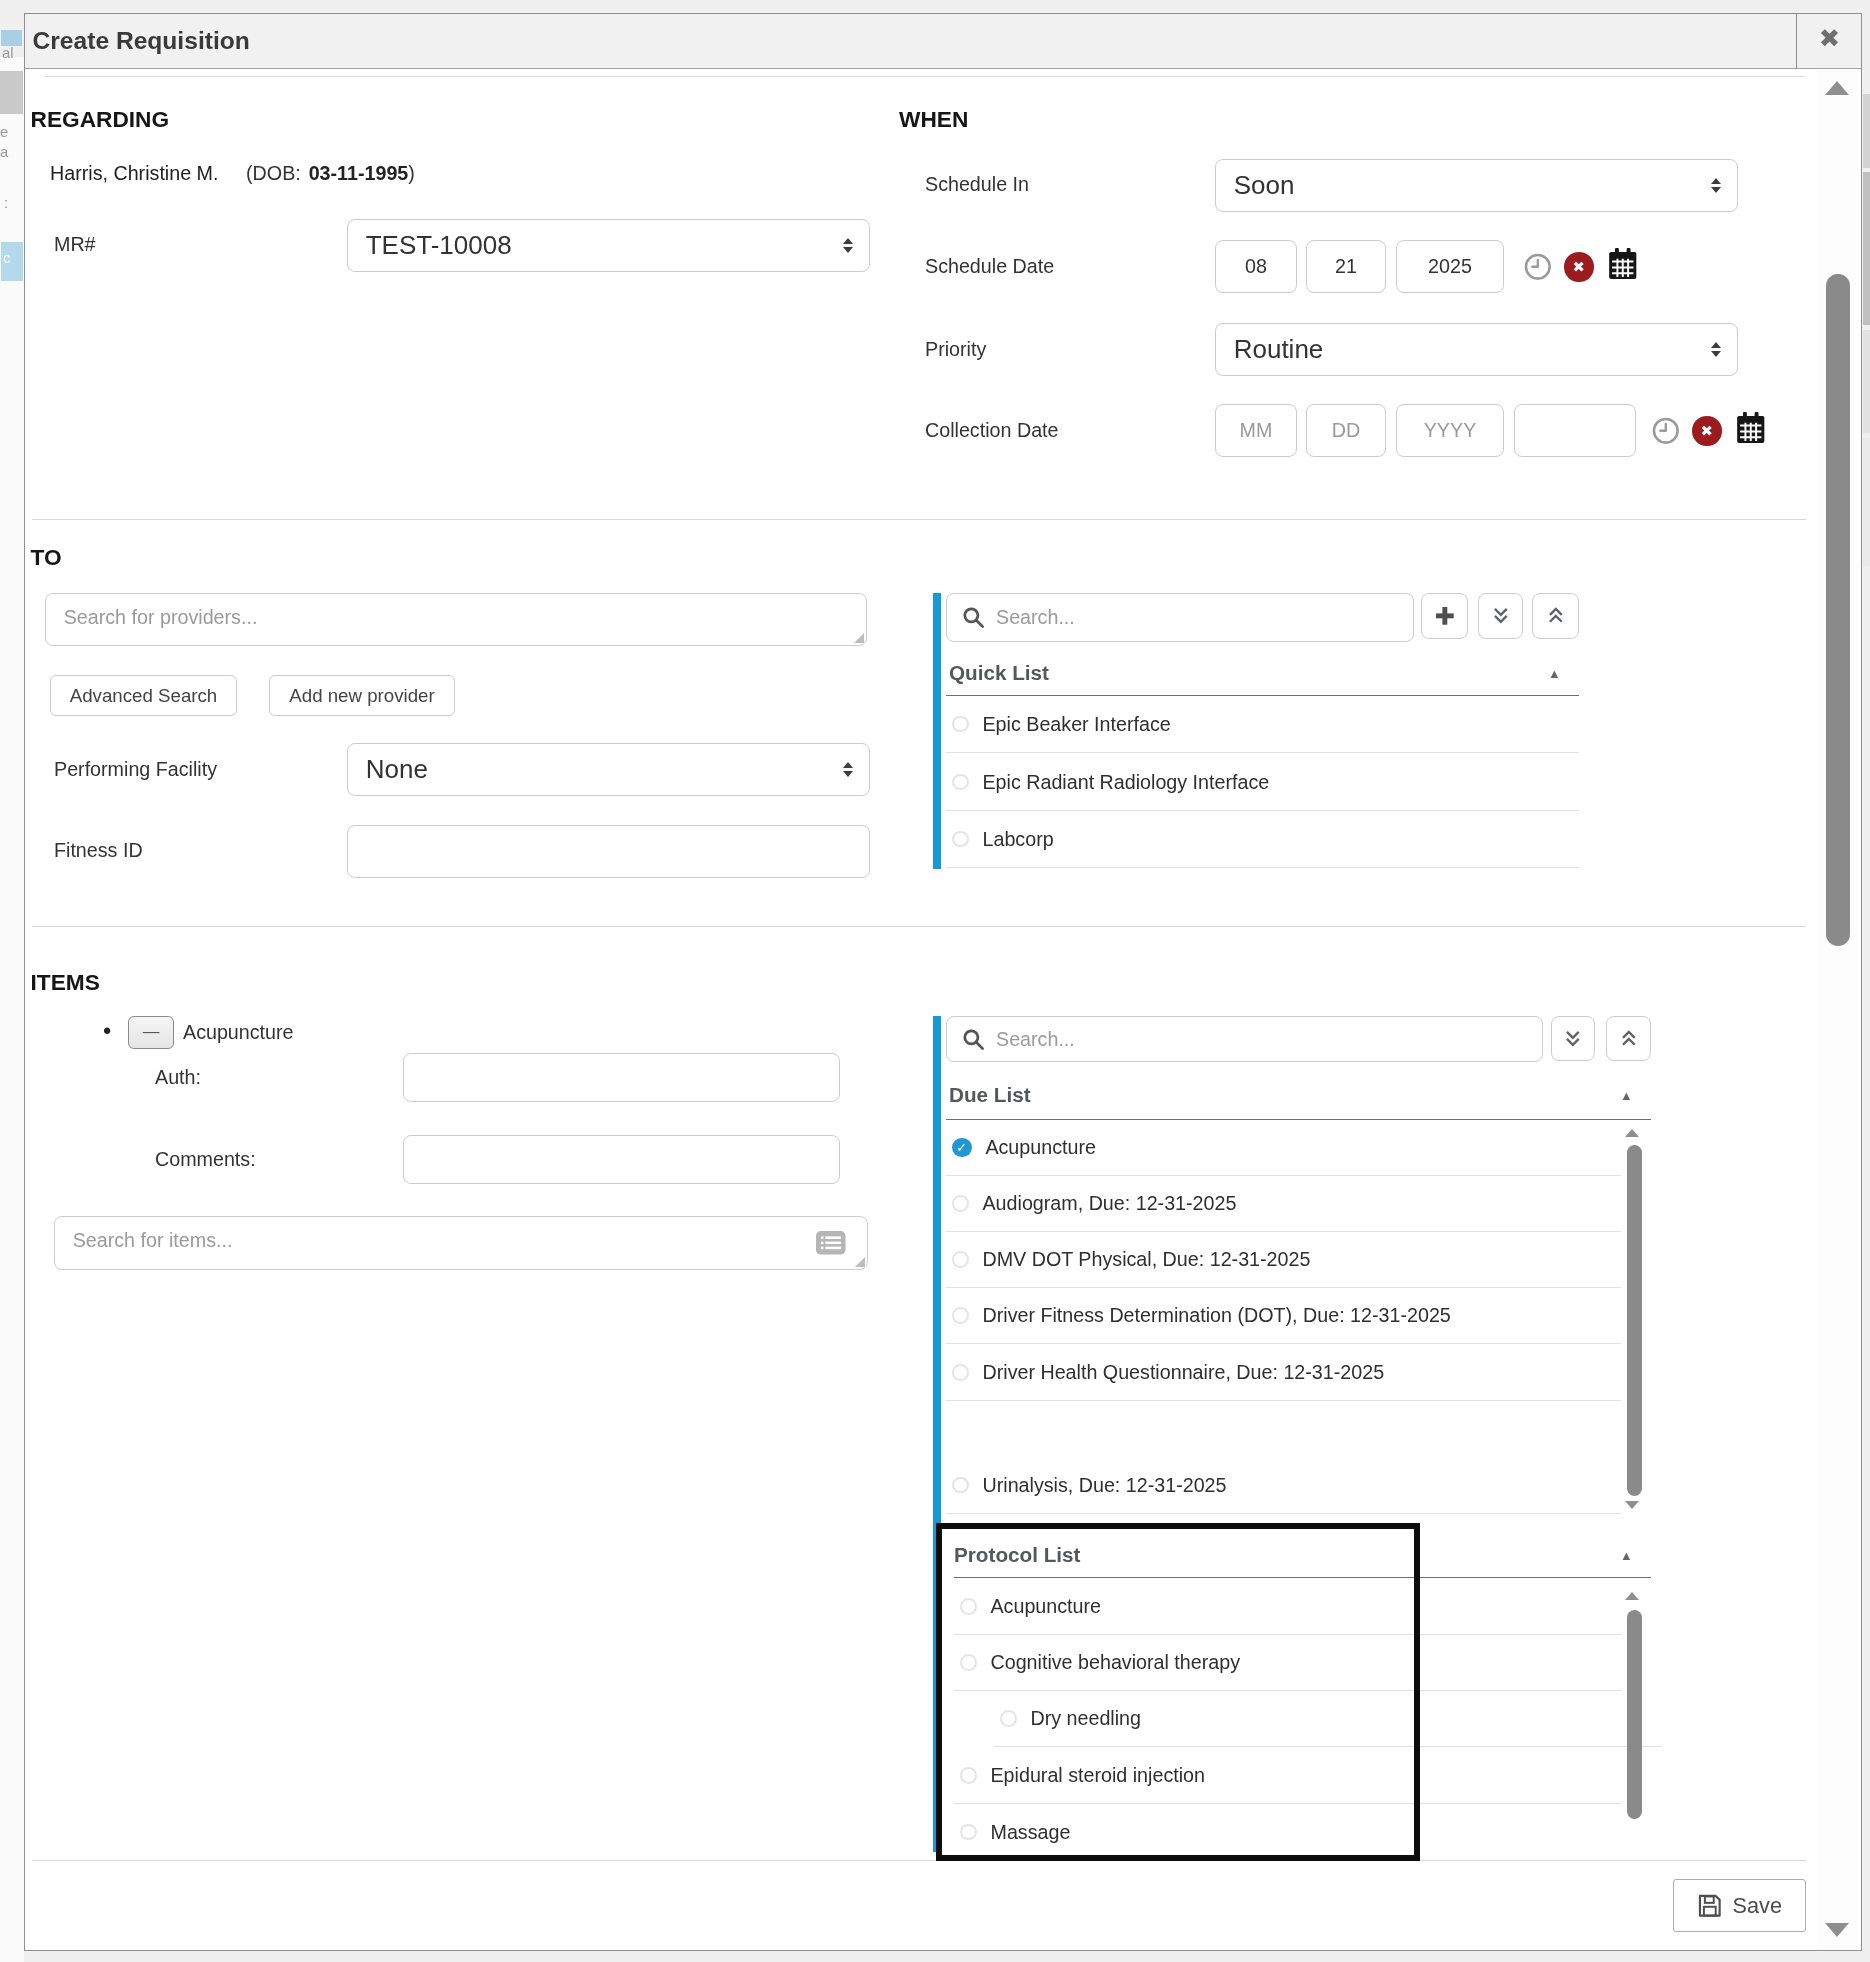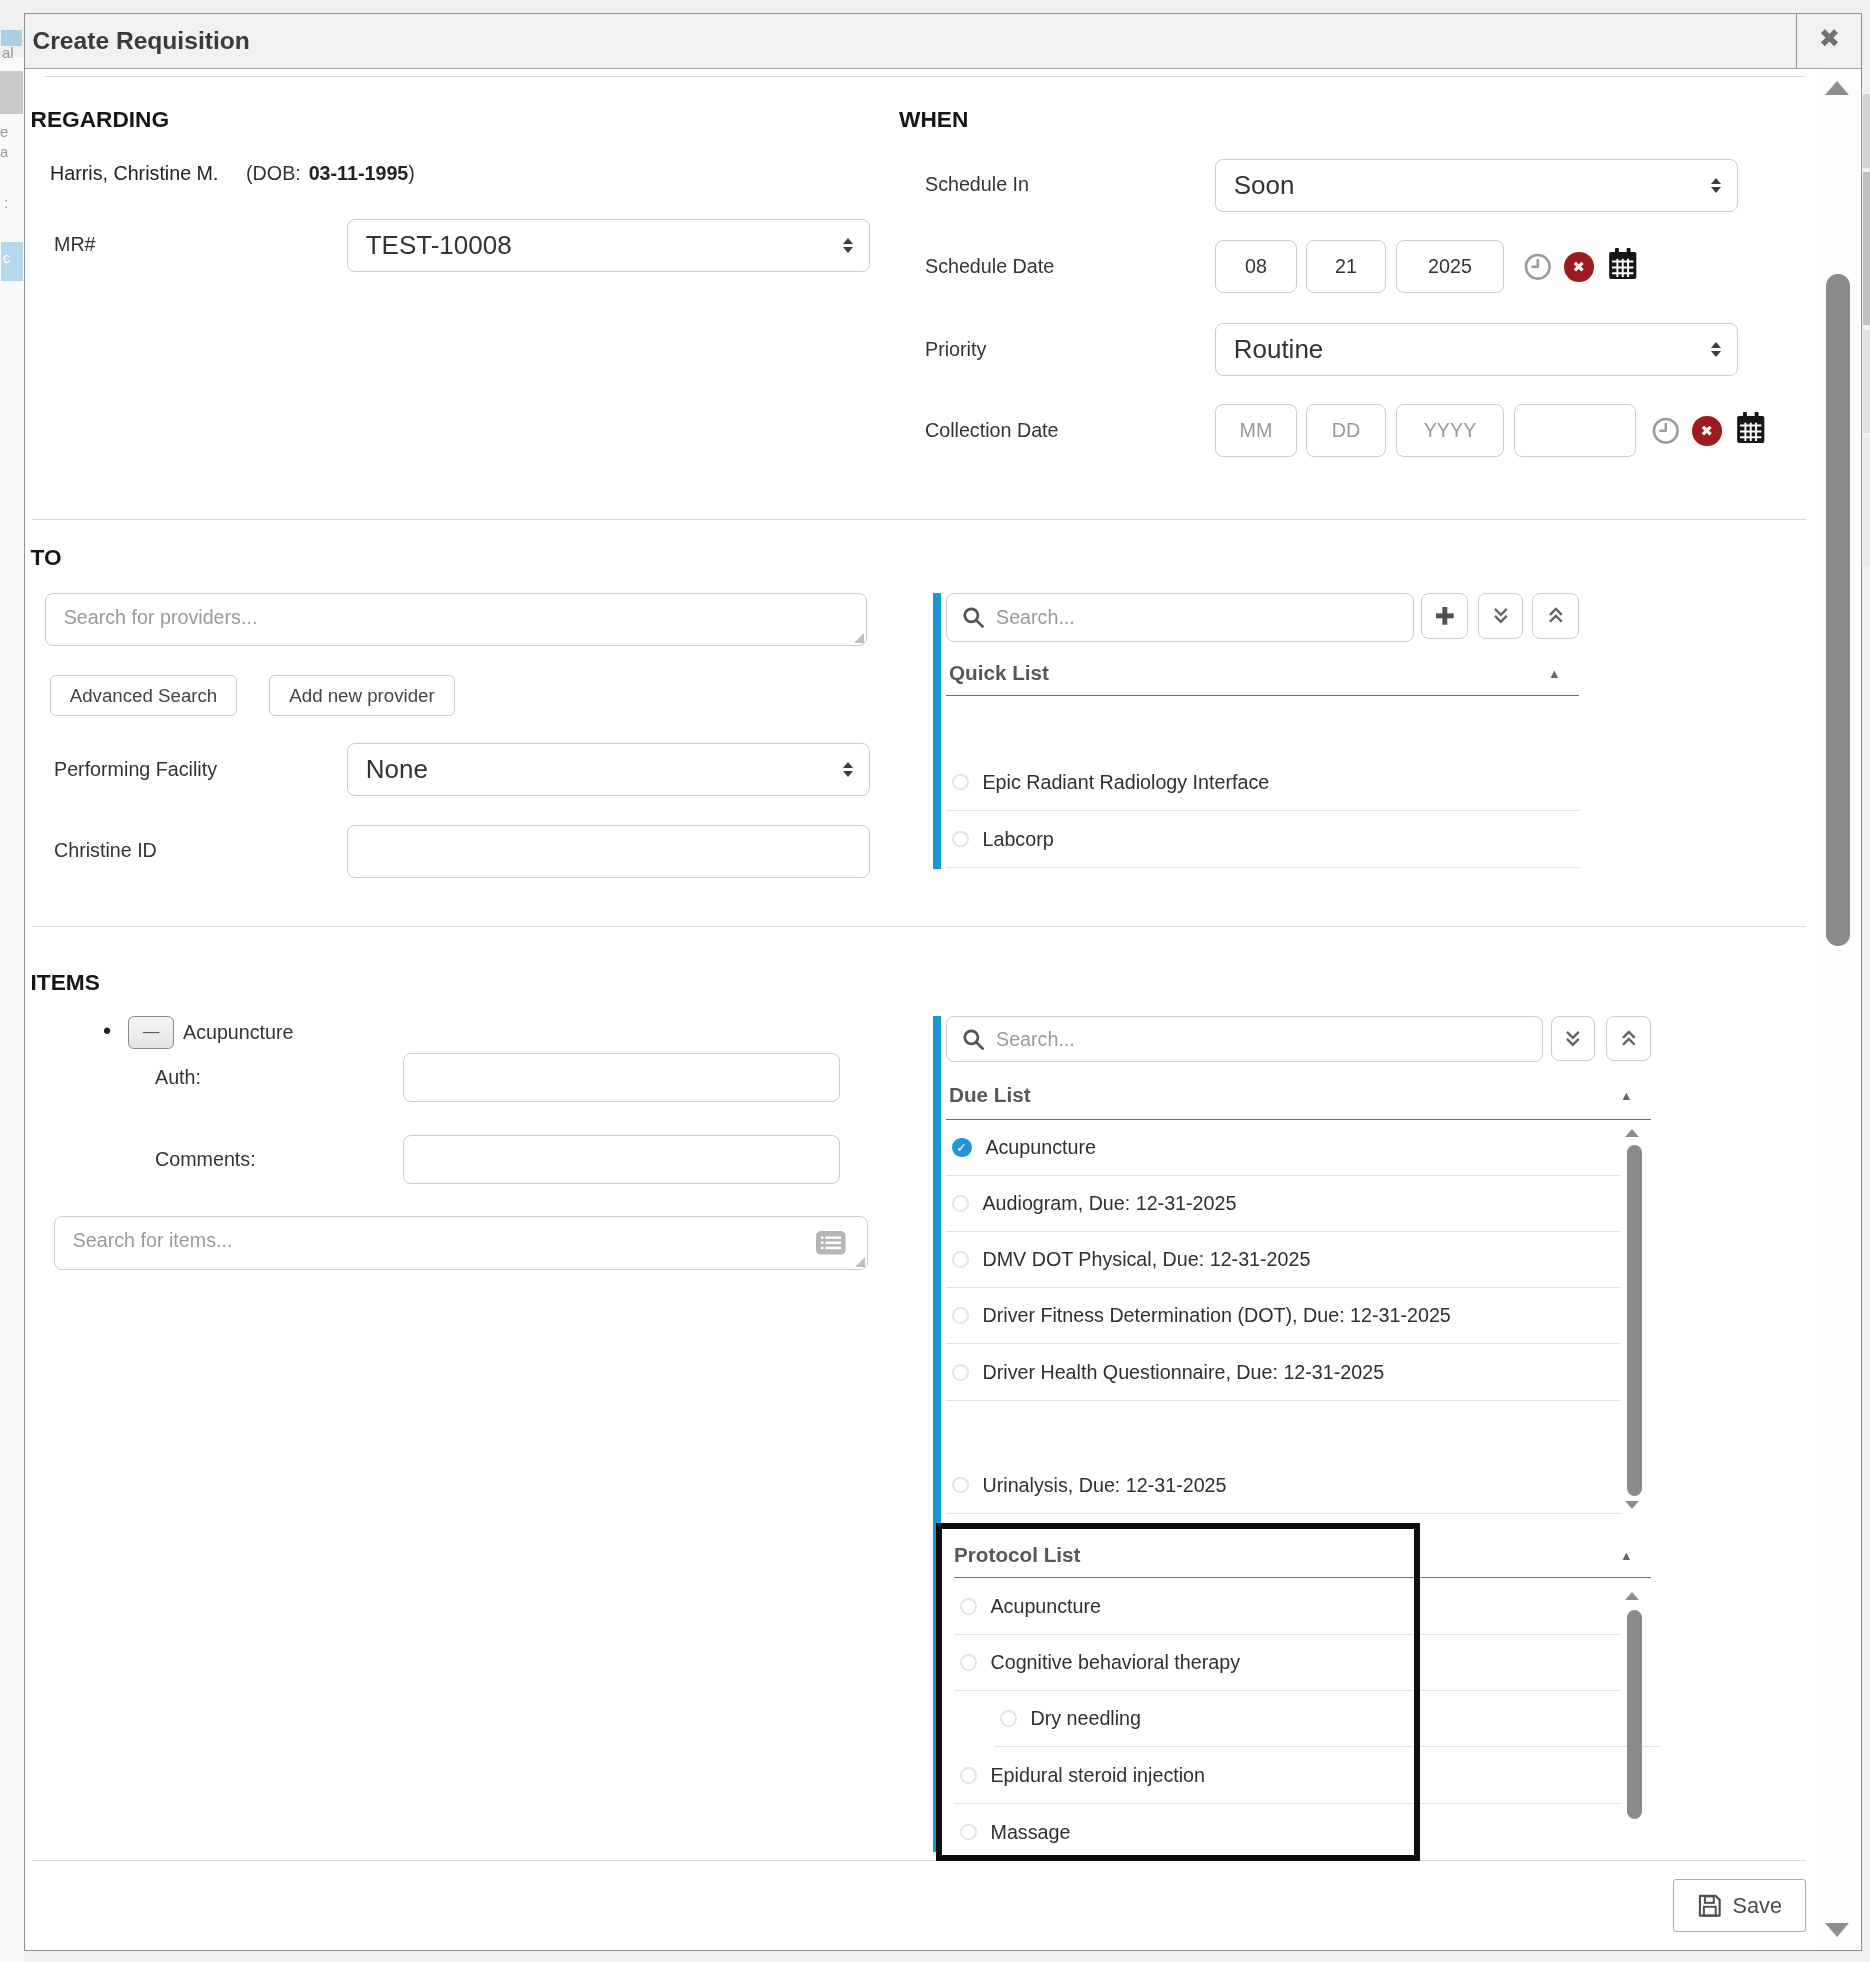--- a/index.html
+++ b/index.html
@@ -169,21 +169,21 @@
       <span>Add new provider</span>
     </button>
   <div class="abs lbl" style="left:54px;top:758px;">Performing Facility</div>
   <div class="abs selectbox" style="left:347px;top:743px;width:523px;height:53px;">
     <span>None</span>
     <span class="spin">
         <i class="up"></i>
         <i class="dn"></i>
       </span>
   </div>
-  <div class="abs lbl" style="left:54px;top:839px;">Christine ID</div>
+  <div class="abs lbl" style="left:54px;top:839px;">Fitness ID</div>
   <input class="abs ibox" style="left: 347px; top: 825px; width: 523px; height: 53px; text-align: left; padding: 0px 17.7px;">
 
   <div class="abs bluebar" style="left:933px;top:593px;width:7.9px;height:276px;"></div>
   <div class="abs" style="left:946px;top:593px;width:468px;height:49px;">
     <svg class="abs" style="left:15.8px;top:12.8px;" width="23.6" height="23.6" viewBox="0 0 24 24">
         <circle cx="9.5" cy="9.5" r="6.7" fill="none" stroke="#555" stroke-width="2.8"></circle>
         <path d="M14.5 14.5 L21 21" stroke="#555" stroke-width="2.8" stroke-linecap="round"></path>
       </svg>
     <input class="ibox" style="width: 100%; height: 100%; text-align: left; padding: 0px 13.8px 0px 49px;" placeholder="Search...">
   </div>
@@ -199,20 +199,24 @@
       </svg>
   </button>
   <button class="abs iconbtn" style="left:1532px;top:593px;width:47px;height:46px;">
     <svg width="19.7" height="19.7" viewBox="0 0 20 20">
         <path d="M4 9 L10 3 L16 9 M4 16 L10 10 L16 16" fill="none" stroke="#5f6368" stroke-width="2.4"></path>
       </svg>
   </button>
   <div class="abs panel-h" style="left:949px;top:661px;">Quick List</div>
   <div class="abs caret" style="left:1548px;top:666px;">▲</div>
   <div class="abs hline" style="left:946px;top:695px;width:633px;"></div>
+  <div class="abs lrow" style="left:946px;top:696px;width:633px;height:57px;">
+    <span class="radio"></span>
+    <span class="rowtext">Epic Beaker Interface</span>
+  </div>
   <div class="abs lrow" style="left:946px;top:754px;width:633px;height:57px;">
     <span class="radio"></span>
     <span class="rowtext">Epic Radiant Radiology Interface</span>
   </div>
   <div class="abs lrow" style="left:946px;top:811px;width:633px;height:57px;">
     <span class="radio"></span>
     <span class="rowtext">Labcorp</span>
   </div>
 
   <div class="abs hair" style="left:31.5px;top:926px;width:1774px;"></div>

